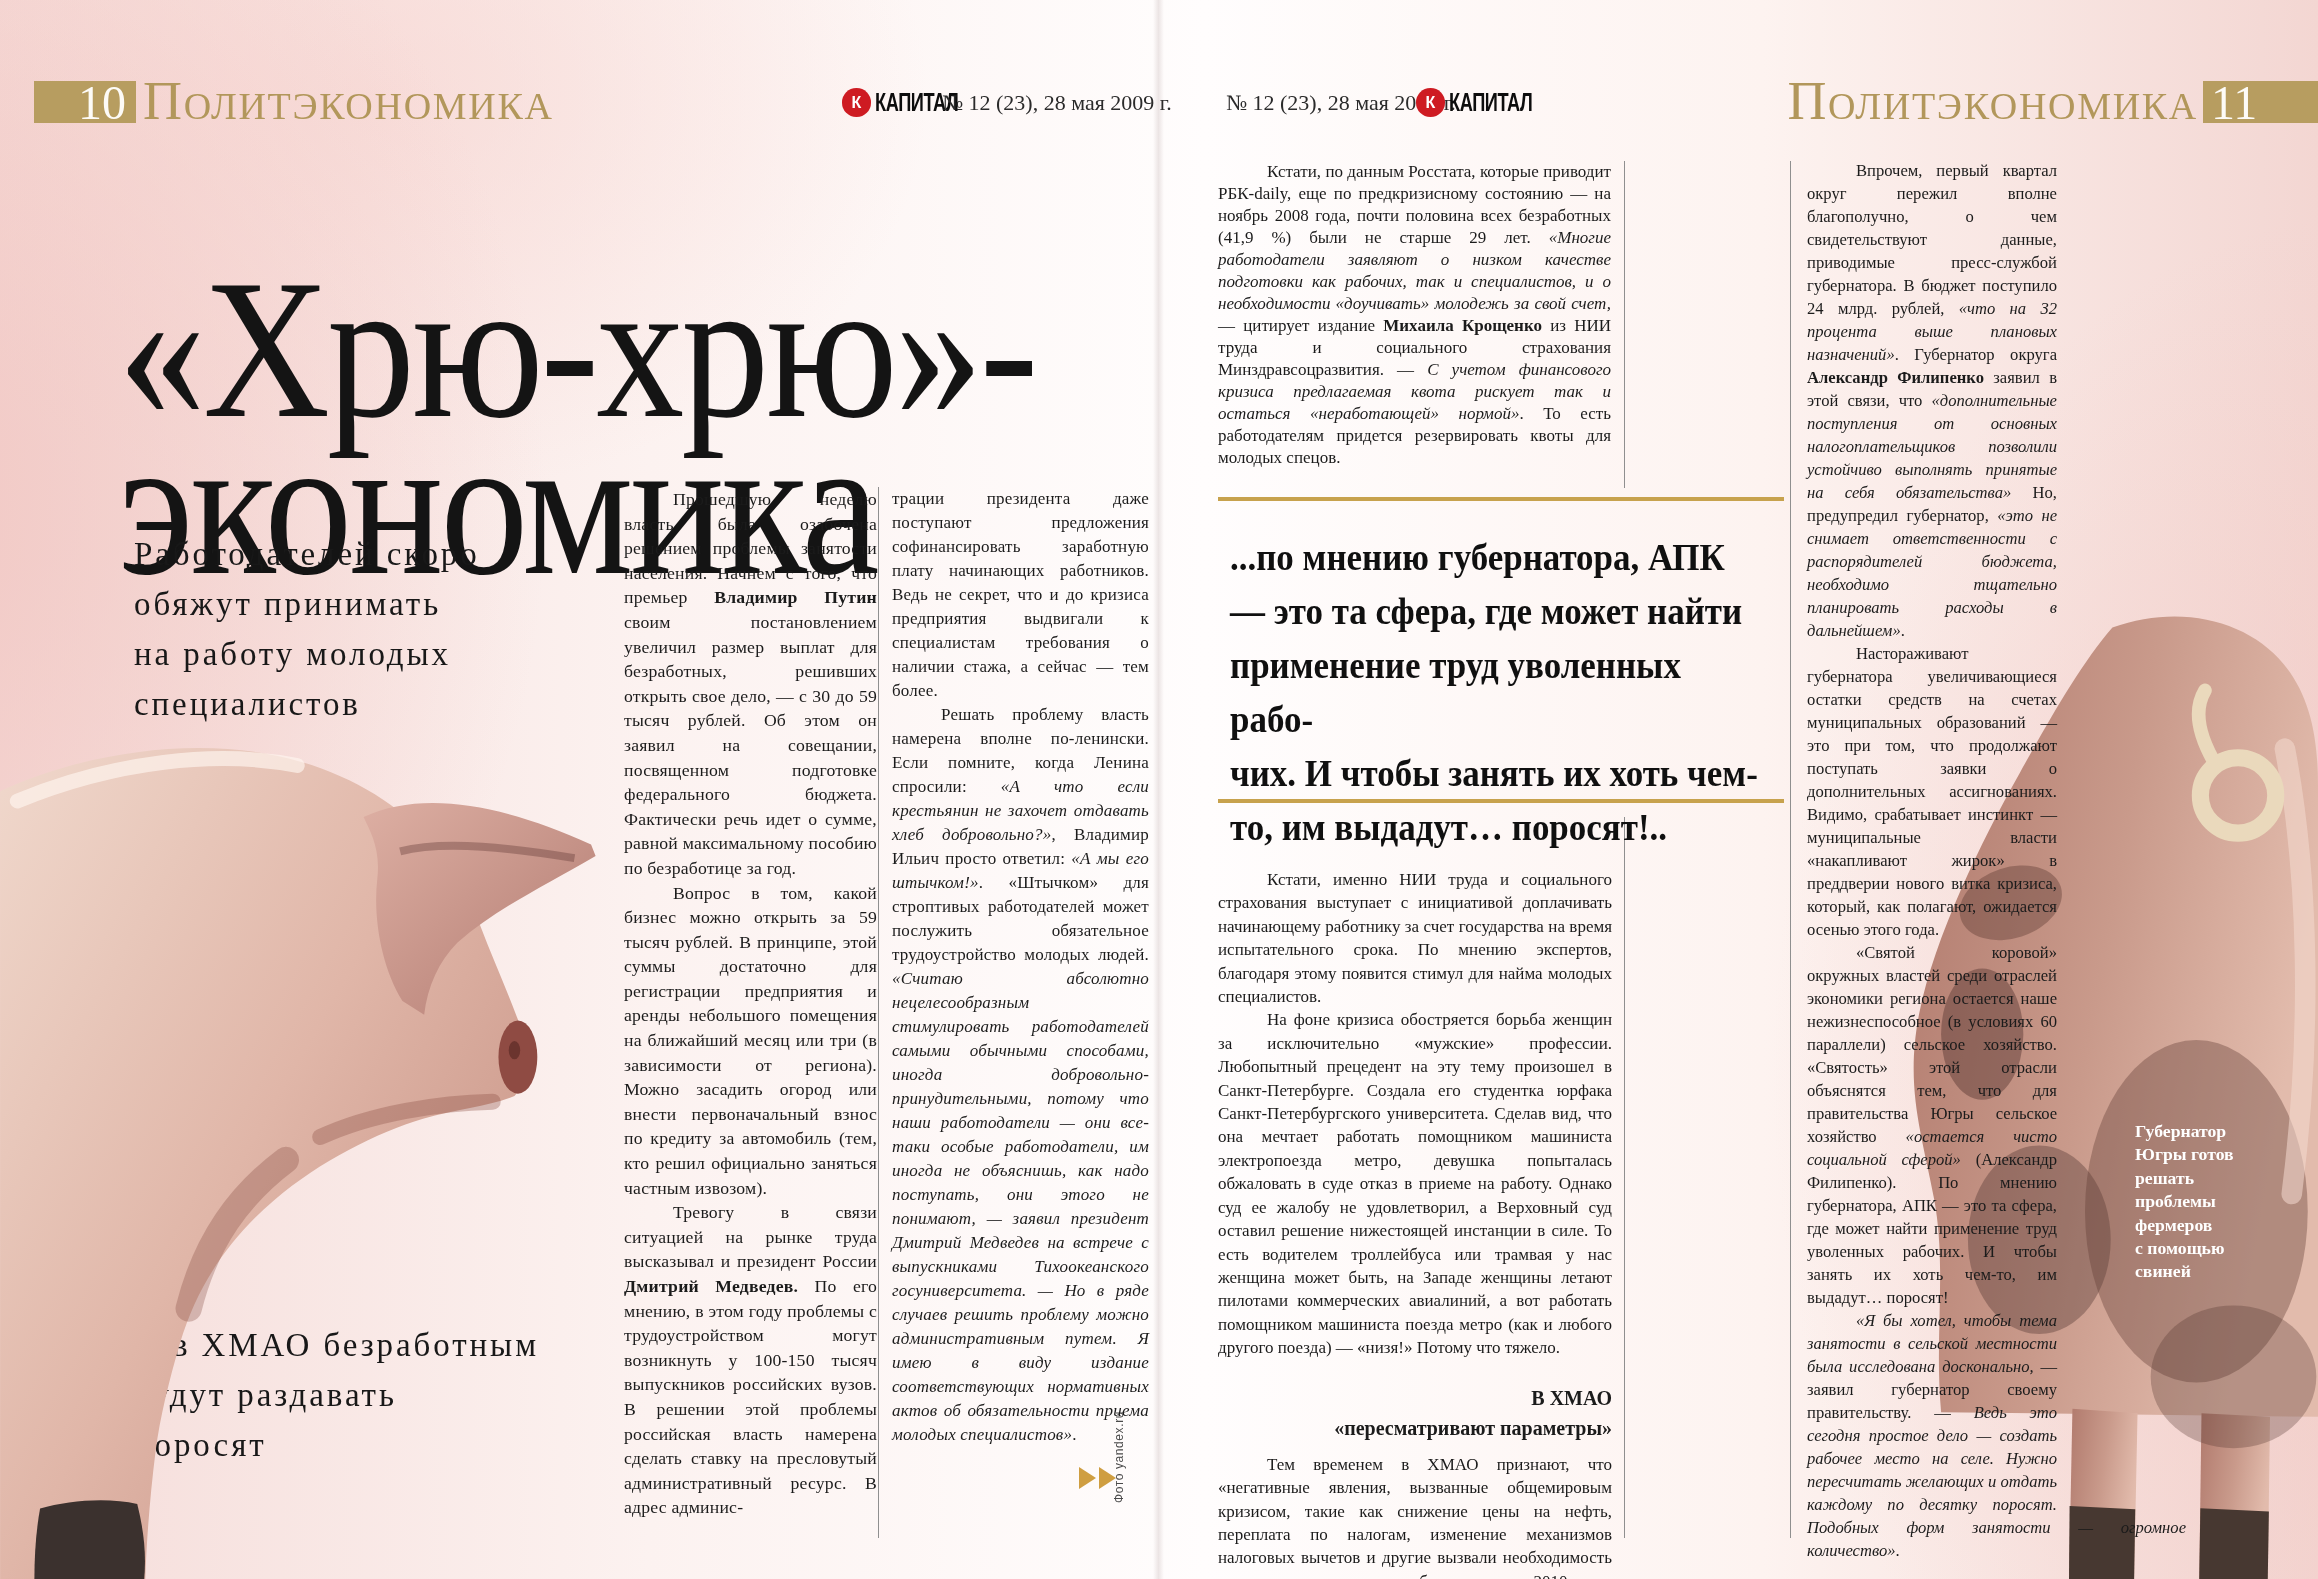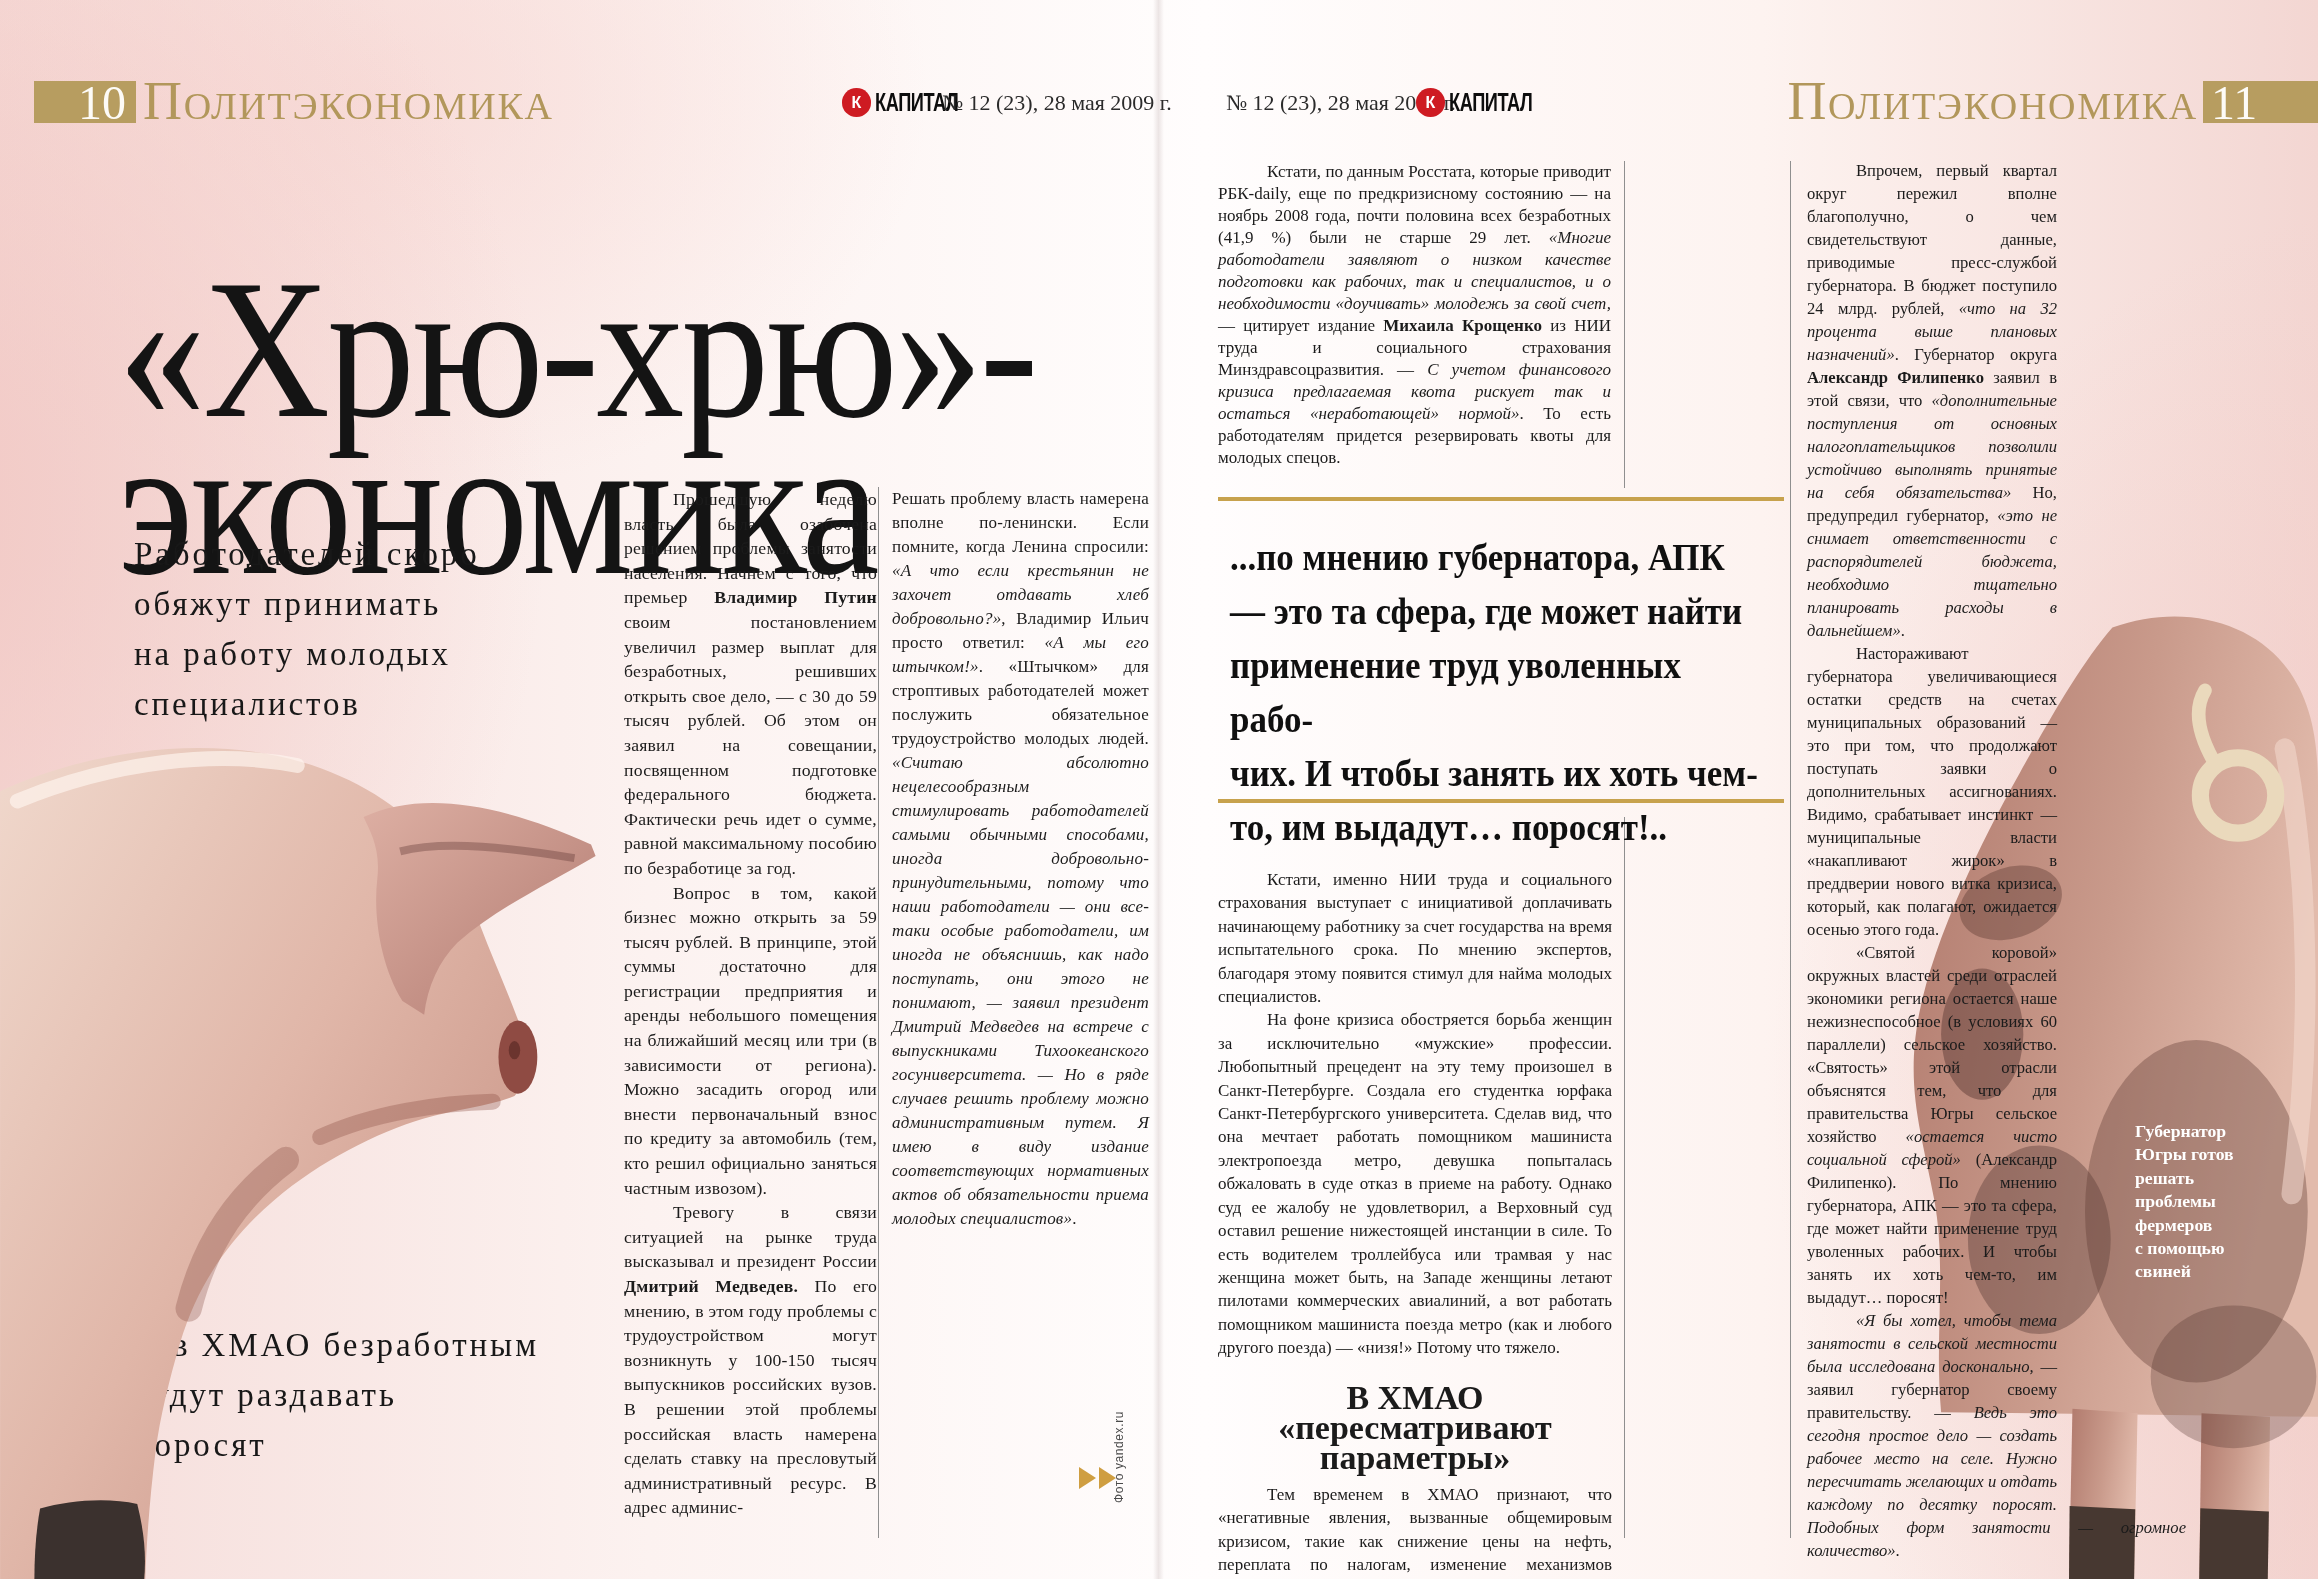--- a/index.html
+++ b/index.html
@@ -44,21 +44,21 @@
   .r1{left:878px;top:487px;height:1051px;}
   .rA{left:1624px;top:161px;height:327px;}
   .rM{left:1624px;top:817px;height:721px;}
   .rB{left:1790px;top:161px;height:1377px;}
   .fold{position:absolute;left:1153px;top:0;width:11.4px;height:1580px;background:linear-gradient(90deg,rgba(110,70,70,0),rgba(110,70,70,.13),rgba(110,70,70,0));}
   
   .pq-rule{position:absolute;left:1218px;width:566px;height:4px;background:#c7a24d;}
   .pq-top{top:497px;} .pq-bot{top:799px;}
   .pullquote{position:absolute;left:1230px;top:530px;width:583px;font-weight:bold;font-size:38px;line-height:54px;color:#101010;transform:scaleX(.92);transform-origin:0 0;}
   
-  .subhead{font-weight:bold;font-size:34px;line-height:30px;margin:23px 0 10.3px;text-align:center;}
+  .subhead{font-weight:bold;font-size:20px;line-height:30px;margin:23px 0 10.3px;text-align:right;}
   .pig-wrap-spacer{float:right;width:114px;height:806px;margin:537px 0 0 15px;}
   .arrows{position:absolute;left:1079px;top:1467px;display:flex;gap:3.4px;}
   .tri{width:0;height:0;border-top:11.4px solid transparent;border-bottom:11.4px solid transparent;border-left:17.7px solid #cf9e41;}
   .photocredit{position:absolute;left:1112px;top:1326px;height:177px;writing-mode:vertical-rl;transform:rotate(180deg);font-family:"Liberation Sans",sans-serif;font-size:12px;letter-spacing:0.6px;color:#4a4a4a;}
   .caption{position:absolute;left:2135px;top:1120px;width:144px;color:#fff;font-weight:bold;font-size:17.7px;line-height:23.4px;z-index:6;}
   .pig{position:absolute;z-index:2;}
   .pig-left{left:0;top:737px;width:606px;height:843px;}
   .pig-right{left:1868px;top:594px;width:450px;height:986px;}
   .colB, .col1, .col2, .colA, .colM, .pullquote{z-index:4;}
   i{font-style:italic;} b{font-weight:bold;}
@@ -137,20 +137,21 @@
   <div class="stand stand-top">Работодателей скоро<br>обяжут принимать<br>на работу молодых<br>специалистов</div>
   <div class="stand stand-bottom">А в ХМАО безработным<br>будут раздавать<br>поросят</div>
 
   <div class="col col1">
       <p>Прошедшую неделю власть была озабочена решением проблемы занятости населения. Начнем с того, что премьер <b>Владимир Путин</b> своим постановлением увеличил размер выплат для безработных, решивших открыть свое дело, — с 30 до 59 тысяч рублей. Об этом он заявил на совещании, посвященном подготовке федерального бюджета. Фактически речь идет о сумме, равной максимальному пособию по безработице за год.</p>
       <p>Вопрос в том, какой бизнес можно открыть за 59 тысяч рублей. В принципе, этой суммы достаточно для регистрации предприятия и аренды небольшого помещения на ближайший месяц или три (в зависимости от региона). Можно засадить огород или внести первоначальный взнос по кредиту за автомобиль (тем, кто решил официально заняться частным извозом).</p>
       <p>Тревогу в связи ситуацией на рынке труда высказывал и президент России <b>Дмитрий Медведев.</b> По его мнению, в этом году проблемы с трудоустройством могут возникнуть у 100-150 тысяч выпускников российских вузов. В решении этой проблемы российская власть намерена сделать ставку на пресловутый административный ресурс. В адрес админис-</p>
     </div>
   <div class="vrule r1"></div>
   <div class="col col2 cont">
+      <p>трации президента даже поступают предложения софинансировать заработную плату начинающих работников. Ведь не секрет, что и до кризиса предприятия выдвигали к специалистам требования о наличии стажа, а сейчас — тем более.</p>
       <p>Решать проблему власть намерена вполне по-ленински. Если помните, когда Ленина спросили: <i>«А что если крестьянин не захочет отдавать хлеб добровольно?»</i>, Владимир Ильич просто ответил: <i>«А мы его штычком!»</i>. «Штычком» для строптивых работодателей может послужить обязательное трудоустройство молодых людей. <i>«Считаю абсолютно нецелесообразным стимулировать работодателей самыми обычными способами, иногда добровольно-принудительными, потому что наши работодатели — они все-таки особые работодатели, им иногда не объяснишь, как надо поступать, они этого не понимают, — заявил президент Дмитрий Медведев на встрече с выпускниками Тихоокеанского госуниверситета. — Но в ряде случаев решить проблему можно административным путем. Я имею в виду издание соответствующих нормативных актов об обязательности приема молодых специалистов»</i>.</p>
     </div>
 
   <div class="arrows">
       <span class="tri"></span>
       <span class="tri"></span>
     </div>
   <div class="photocredit">Фото yandex.ru</div>
   <div class="fold"></div>
 

